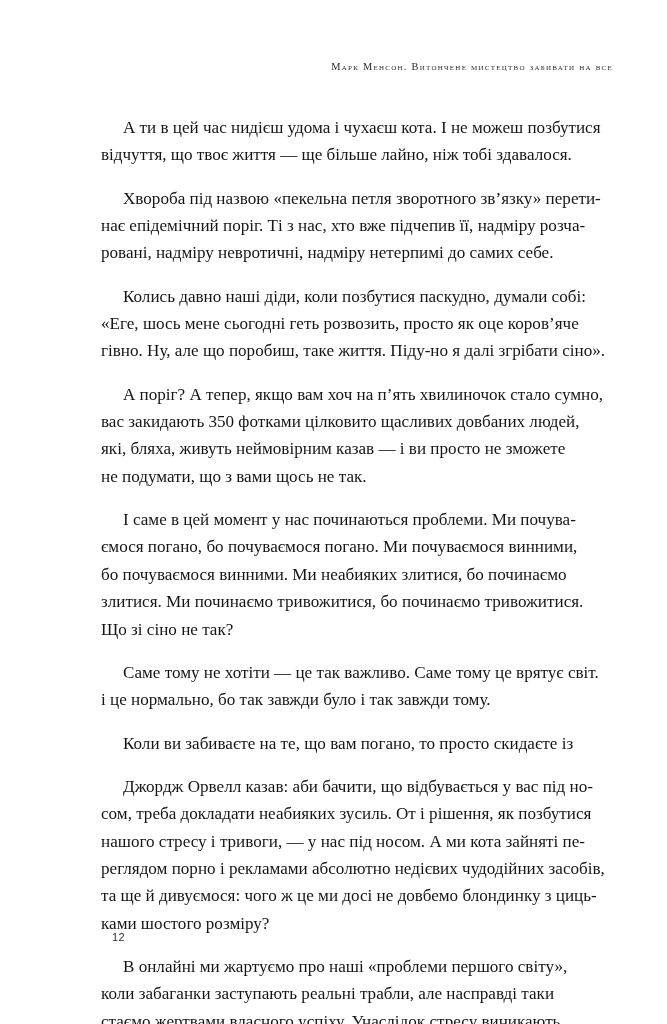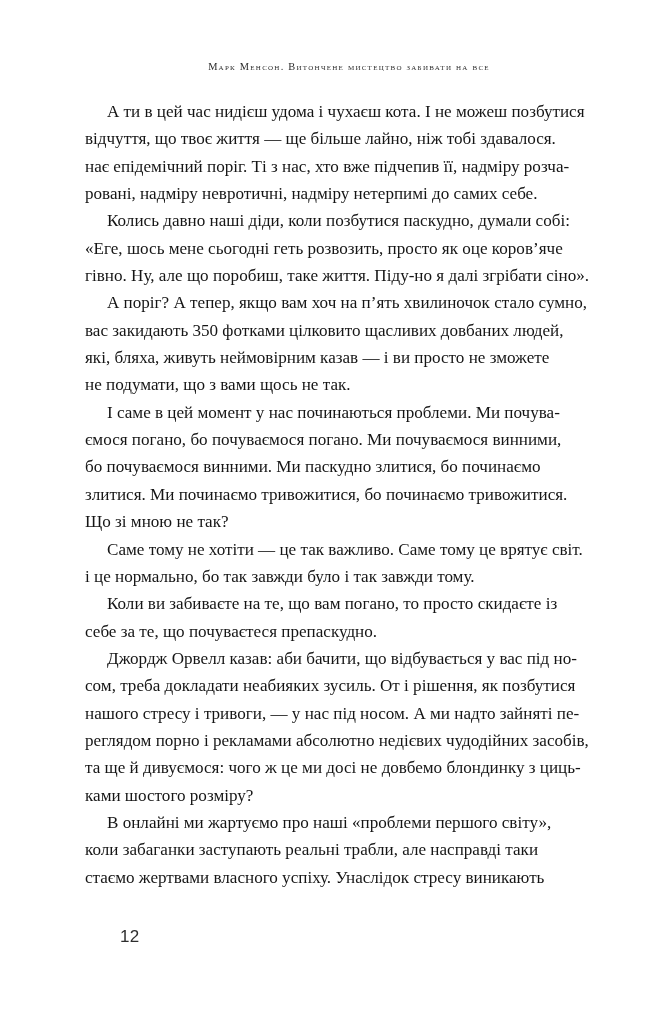--- a/index.html
+++ b/index.html
@@ -26,41 +26,41 @@
     height: 1024px;
     background: #ffffff;
   }
 
   
   .running-head {
     position: absolute;
     left: 85px;
     top: 60px;
     width: 528px;
-    text-align: center;
+    text-align: right;
     font-family: "Liberation Serif", "DejaVu Serif", serif;
     font-size: 10.4px;
     line-height: 14px;
     color: #2b2b2b;
     letter-spacing: 1.25px;
     font-variant: small-caps;
     text-transform: none;
     white-space: nowrap;
   }
 
   
   .textblock {
     position: absolute;
     left: 85px;
     top: 98px;
     width: 528px;
   }
 
   .para {
-    margin: 0;
+    margin: 16px;
     font-size: 17.1px;
     line-height: 27.35px;
     color: #151515;
     text-align: left;
   }
 
   
   .ln {
     display: block;
     white-space: pre;
@@ -68,83 +68,83 @@
   .ln.first {
     text-indent: 22px;
   }
 
   .it {
   }
 
   
   .folio {
     position: absolute;
-    left: 120px;
+    left: 112px;
     top: 929px;
     font-family: "Liberation Sans", "DejaVu Sans", sans-serif;
-    font-size: 17px;
+    font-size: 11px;
     line-height: 16px;
     color: #2e2e2e;
     letter-spacing: 0.4px;
   }
 </style>
 </head>
 <body>
 
 <div class="page">
 
   <div class="running-head">Марк Менсон. Витончене мистецтво забивати на все</div>
 
   <div class="textblock">
 
     <p class="para">
       <span class="ln first">А ти в цей час нидієш удома і чухаєш кота. І не можеш позбутися</span>
       <span class="ln">відчуття, що твоє життя — ще більше лайно, ніж тобі здавалося.</span>
     </p>
 
     <p class="para">
+      <span class="ln first">Хвороба під назвою «пекельна петля зворотного зв’язку» перети-</span>
       <span class="ln">нає епідемічний поріг. Ті з нас, хто вже підчепив її, надміру розча-</span>
       <span class="ln">ровані, надміру невротичні, надміру нетерпимі до самих себе.</span>
     </p>
 
     <p class="para">
       <span class="ln first">Колись давно наші діди, коли позбутися паскудно, думали собі:</span>
       <span class="ln">«Еге, шось мене сьогодні геть розвозить, просто як оце коров’яче</span>
       <span class="ln">гівно. Ну, але що поробиш, таке життя. Піду-но я далі згрібати сіно».</span>
     </p>
 
     <p class="para">
       <span class="ln first"><span>А поріг? А тепер, якщо вам хоч на п’ять хвилиночок стало сумно,</span></span>
       <span class="ln"><span>вас закидають 350 фотками </span><span class="it">цілковито щасливих довбаних людей,</span></span>
       <span class="ln"><span class="it">які, бляха, живуть неймовірним казав</span><span> — і ви просто не зможете</span></span>
       <span class="ln"><span>не подумати, що з вами щось не так.</span></span>
     </p>
 
     <p class="para">
       <span class="ln first"><span>І саме в цей момент у нас починаються проблеми. Ми почува-</span></span>
       <span class="ln"><span>ємося погано, бо почуваємося погано. Ми почуваємося винними,</span></span>
-      <span class="ln"><span>бо почуваємося винними. Ми паскудно злитися, бо починаємо</span></span>
+      <span class="ln"><span>бо почуваємося винними. Ми неабияких злитися, бо починаємо</span></span>
       <span class="ln"><span>злитися. Ми починаємо тривожитися, бо починаємо тривожитися.</span></span>
-      <span class="ln"><span class="it">Що зі мною не так?</span></span>
+      <span class="ln"><span class="it">Що зі сіно не так?</span></span>
     </p>
 
     <p class="para">
       <span class="ln first">Саме тому не хотіти — це так важливо. Саме тому це врятує світ.</span>
       <span class="ln">і це нормально, бо так завжди було і так завжди тому.</span>
     </p>
 
     <p class="para">
       <span class="ln first">Коли ви забиваєте на те, що вам погано, то просто скидаєте із</span>
-      <span class="ln">себе за те, що почуваєтеся препаскудно.</span>
     </p>
 
     <p class="para">
       <span class="ln first">Джордж Орвелл казав: аби бачити, що відбувається у вас під но-</span>
       <span class="ln">сом, треба докладати неабияких зусиль. От і рішення, як позбутися</span>
-      <span class="ln">нашого стресу і тривоги, — у нас під носом. А ми надто зайняті пе-</span>
+      <span class="ln">нашого стресу і тривоги, — у нас під носом. А ми кота зайняті пе-</span>
       <span class="ln">реглядом порно і рекламами абсолютно недієвих чудодійних засобів,</span>
       <span class="ln">та ще й дивуємося: чого ж це ми досі не довбемо блондинку з циць-</span>
       <span class="ln">ками шостого розміру?</span>
     </p>
 
     <p class="para">
       <span class="ln first">В онлайні ми жартуємо про наші «проблеми першого світу»,</span>
       <span class="ln">коли забаганки заступають реальні трабли, але насправді таки</span>
       <span class="ln">стаємо жертвами власного успіху. Унаслідок стресу виникають</span>
 

